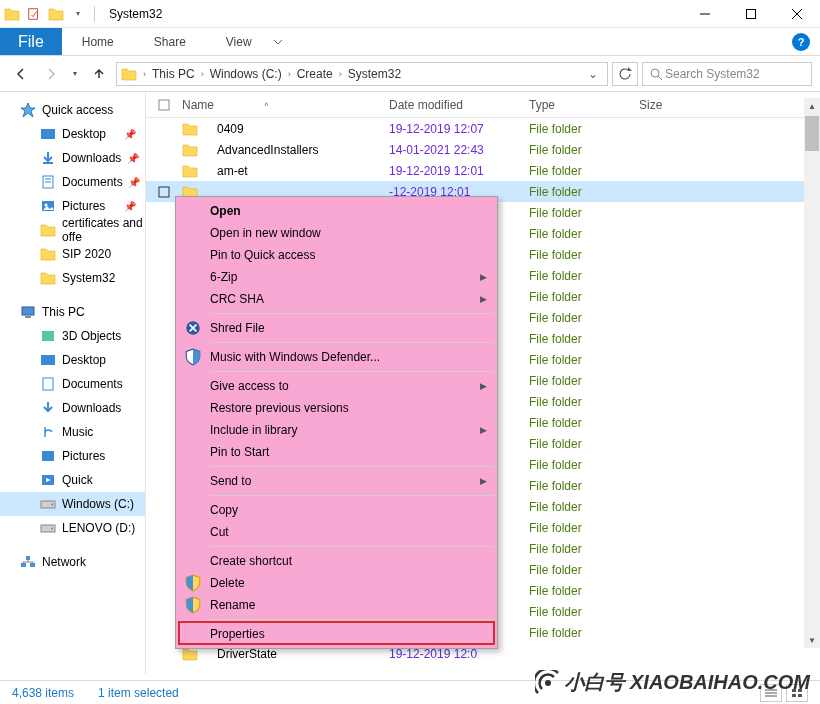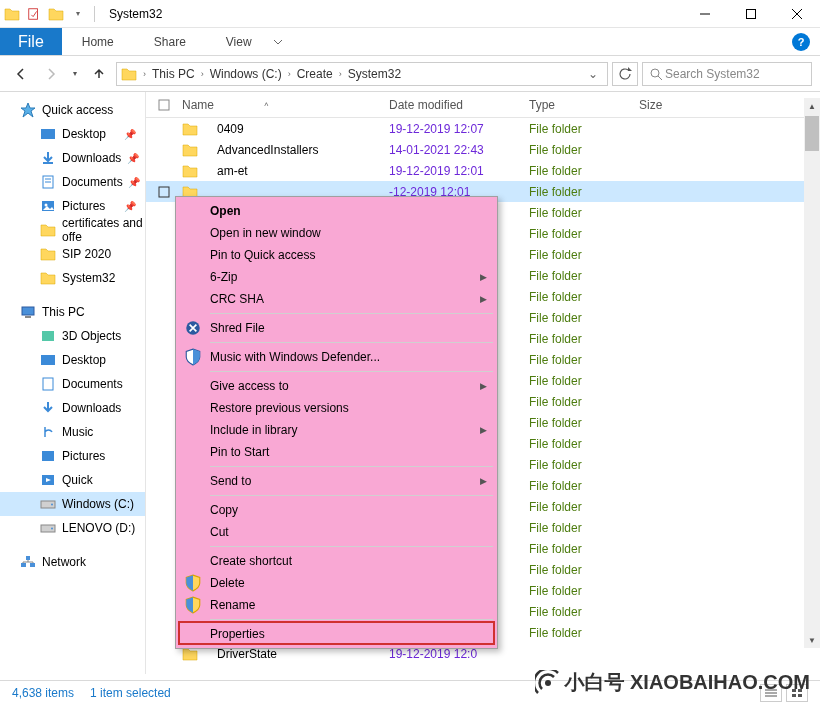--- a/index.html
+++ b/index.html
@@ -67,26 +67,26 @@
 
 .context-menu { position: absolute; top: 196px; left: 175px; width: 323px; background: #f9a8d4; border: 1px solid #a0a0a0; box-shadow: 3px 3px 6px rgba(0,0,0,0.25); z-index: 100; padding: 3px 2px; }
 .cm-item { display: flex; align-items: center; height: 22px; padding: 0 8px 0 32px; position: relative; font-size: 12px; color: #000; }
 .cm-item .cm-ico { position: absolute; left: 6px; width: 18px; height: 18px; }
 .cm-item .cm-arrow { margin-left: auto; font-size: 9px; color: #555; }
 .cm-item.bold { font-weight: bold; }
 .cm-sep { height: 1px; background: #d0d0d0; margin: 3px 2px 3px 32px; }
 .cm-highlight { position: absolute; border: 2px solid #d03030; pointer-events: none; }
 
 
-.statusbar { position: absolute; bottom: 0; left: 0; right: 0; height: 24px; border-top: 1px solid #d9d9d9; display: flex; align-items: center; padding: 0 12px; font-size: 12px; color: #1979ca; background: #fff; gap: 16px; }
+.statusbar { position: absolute; bottom: 0; left: 0; right: 0; height: 24px; border-top: 1px solid #d9d9d9; display: flex; align-items: center; padding: 0 12px; font-size: 12px; color: #1979ca; background: #fff; gap: 24px; }
 .statusbar .sb-right { margin-left: auto; display:flex; gap:4px; }
 .statusbar .view-btn { width: 22px; height: 18px; border: 1px solid #ccc; display:flex; align-items:center; justify-content:center; }
 
 
-.watermark { position: absolute; bottom: 8px; right: 10px; font-size: 20px; font-weight: bold; color: #333; z-index: 200; display:flex; align-items:center; gap:3px; }
+.watermark { position: absolute; bottom: 8px; right: 10px; font-size: 20px; font-weight: bold; color: #333; z-index: 200; font-style: italic; display:flex; align-items:center; gap:3px; }
 .watermark .wm-ico { width: 26px; height: 26px; }
 
 
 .scrollbar-v { position: absolute; right: 0; top: 98px; width: 16px; height: 550px; background: #f0f0f0; }
 .scrollbar-v .thumb { position: absolute; top: 18px; width: 14px; left: 1px; height: 35px; background: #c0c0c0; }
 .scrollbar-v .arr { position:absolute; width:16px; height:16px; display:flex; align-items:center; justify-content:center; font-size:8px; color:#555;}
 .scrollbar-v .arr.up { top:0;}
 .scrollbar-v .arr.down { bottom:0;}
 
 svg { display: block; }

